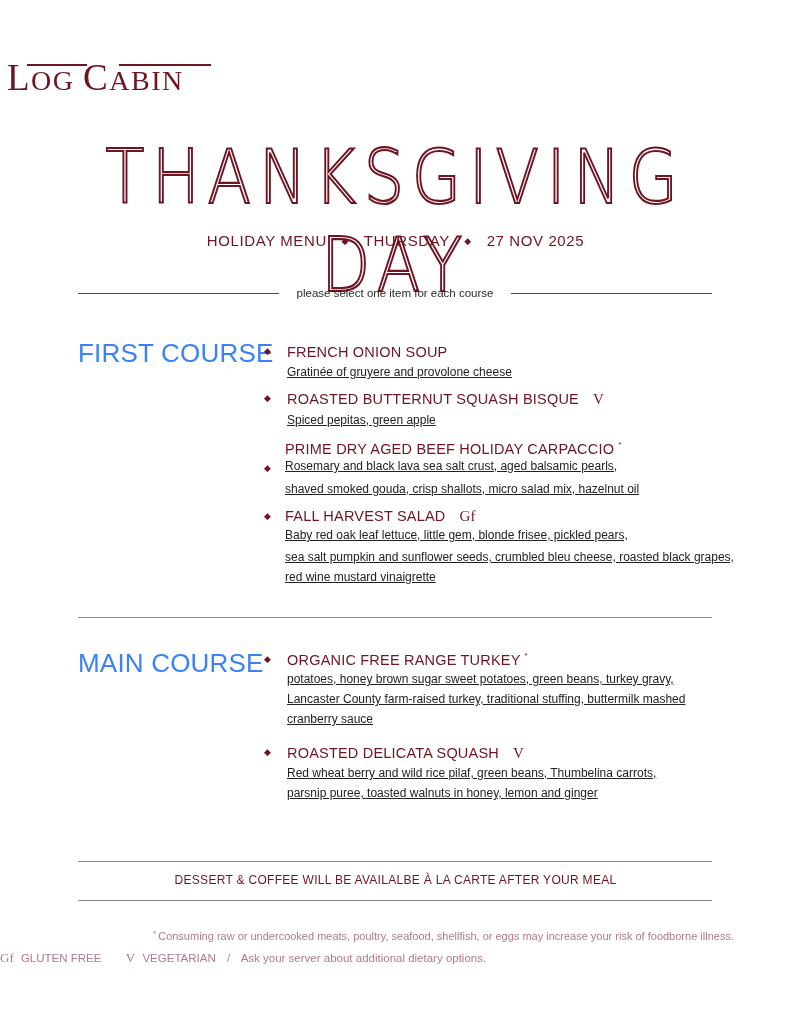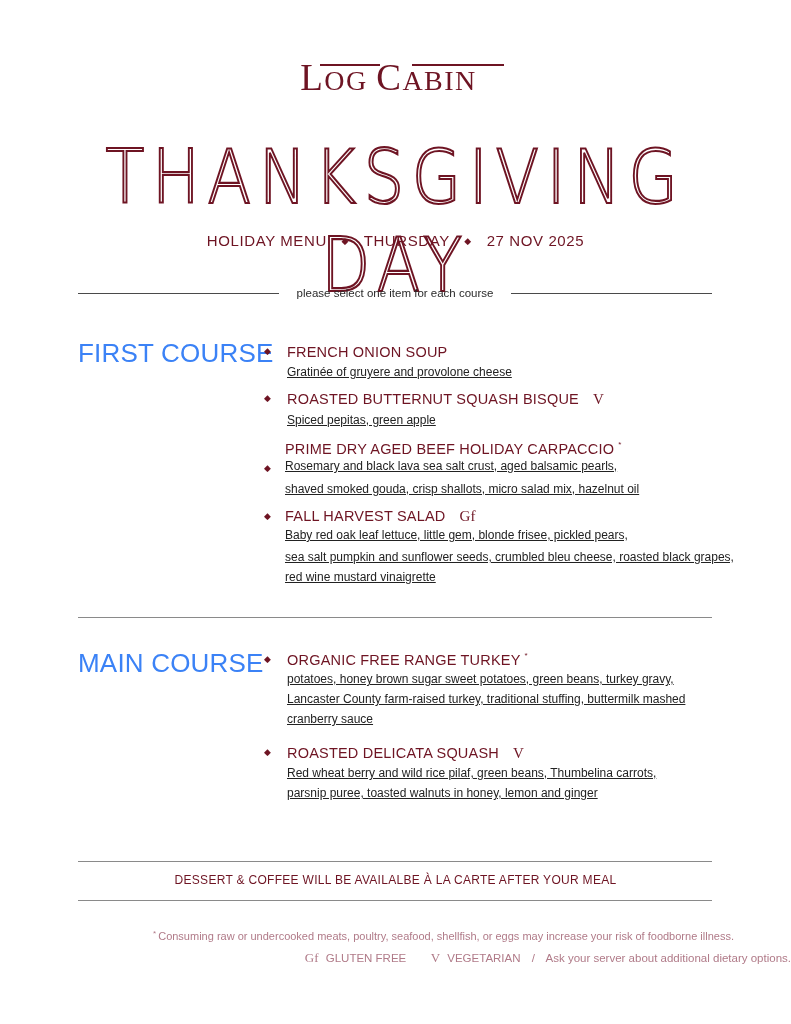--- a/index.html
+++ b/index.html
@@ -1,21 +1,21 @@
 <!DOCTYPE html>
 <html><head>
 <meta charset="utf-8">
 <style>
   html, body { margin: 0; padding: 0; background: #ffffff; }
   body { width: 791px; height: 1024px; position: relative; overflow: hidden;
          font-family: "Liberation Sans", sans-serif; color: #1f1f1f; }
   .abs { position: absolute; }
 
   
-  .logo { left: 16px; width: 745px; top: 60px; text-align: center; }
+  .logo { left: 7px; width: 745px; top: 60px; text-align: left; }
   .logo-text { display: inline-block; position: relative; font-family: "Liberation Serif", serif;
                color: #6e1423; font-size: 28px; letter-spacing: 1.5px; line-height: 36px; }
   .logo-text .big { font-size: 37px; }
   .logo-bar { position: absolute; top: 4px; height: 2px; background: #6e1423; }
 
   
   .title { left: 0; width: 791px; top: 133px; text-align: center; }
   .title-text { display: inline-block; font-family: "DejaVu Sans", sans-serif; font-weight: 300;
                 font-size: 74px; letter-spacing: 9px; line-height: 88px;
                 color: #ffffff; -webkit-text-stroke: 2.2px #6e1423;
@@ -36,21 +36,21 @@
   .item-name .tag { margin-left: 14px; font-size: 15px; font-family: "Liberation Serif", serif; }
   .desc { font-size: 12px; color: #222; line-height: 20px; text-decoration: underline; }
 
   .hr { left: 78px; width: 634px; height: 1px; background: #8a8a8a; }
 
   .dessert { left: 0; width: 791px; top: 873px; text-align: center; font-size: 12px;
              color: #6e1423; letter-spacing: 0.3px; }
 
   .footer1 { left: 0; width: 791px; top: 929px; text-align: center; font-size: 11px; color: #b07a88; margin-left: 48px; }
   .footer1 .star { font-size: 8px; vertical-align: 4px; margin-right: 2px; }
-  .footer2 { left: 0; width: 791px; top: 950px; text-align: right; font-size: 11.5px; color: #b07a88; }
+  .footer2 { left: 0; width: 791px; top: 950px; text-align: left; font-size: 11.5px; color: #b07a88; }
   .footer2 .gf, .footer2 .v { font-family: "Liberation Serif", serif; font-size: 13px; margin-right: 4px; }
   .footer2 .gap { display: inline-block; width: 18px; }
   .footer2 .slash { margin: 0 8px; }
 </style>
 </head>
 <body>
 
 <div class="abs logo">
   <div class="logo-text">
     <span class="logo-bar" style="left:20px;width:60px;"></span>

